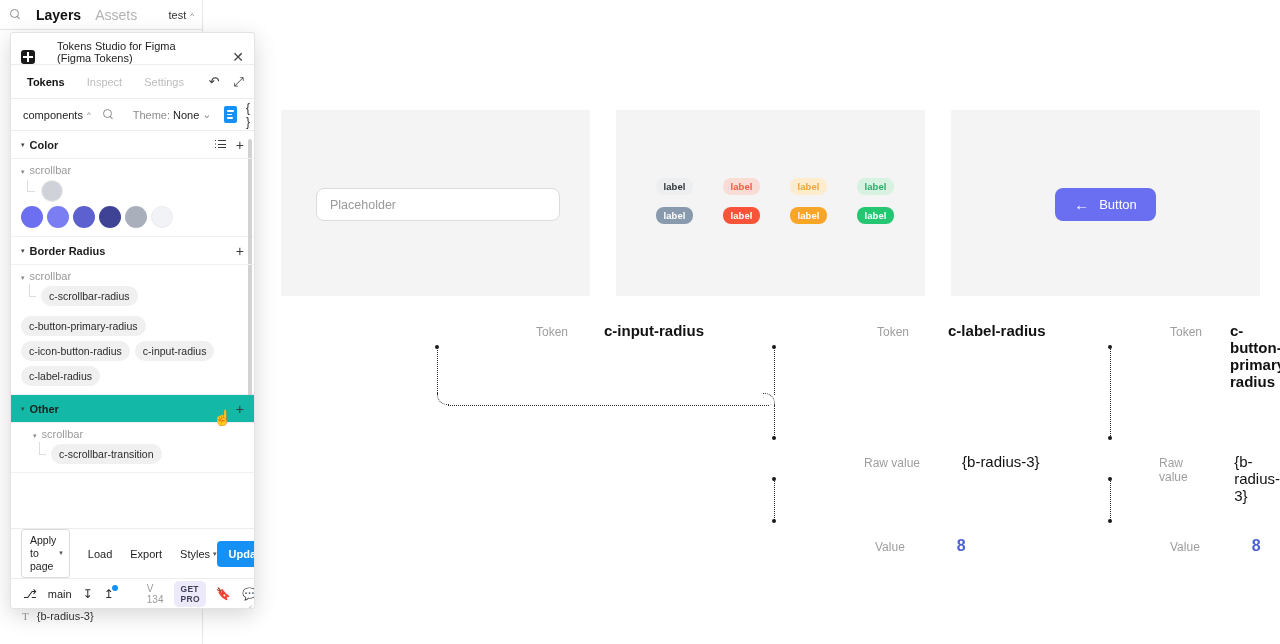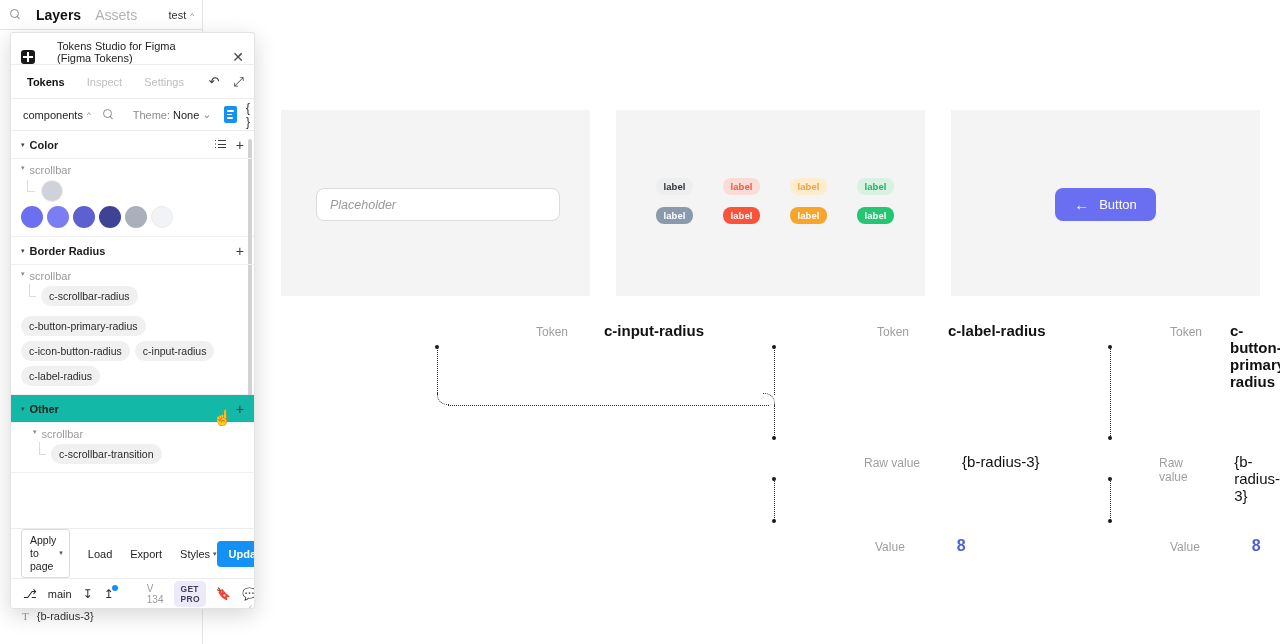--- a/index.html
+++ b/index.html
@@ -44,21 +44,21 @@
     font-size:11px; color:#333; }
   .layer-ticon { font-size:11px; color:#999; font-family:"Liberation Serif", serif; }
 
   
   .canvas { position:absolute; left:203px; top:0; right:0; bottom:0; background:#ffffff; }
 
   .card {
     position:absolute; top:110px; width:309px; height:186px;
     background:#f4f4f4;
   }
-  .card.c1 { left:78px;font-style:italic; }
+  .card.c1 { left:78px; }
   .card.c2 { left:413px; }
   .card.c3 { left:748px; }
 
   .input-field {
     position:absolute; left:35px; top:78px; width:244px; height:33px;
     background:#ffffff; border:1px solid #dcdcdc; border-radius:8px;
     display:flex; align-items:center; padding:0 13px;
     font-size:12.5px; color:#9a9a9a;
   }
 
@@ -180,21 +180,21 @@
   .grp-title { font-size:11px; font-weight:bold; color:#1d1d1d; }
   .grp-actions { margin-left:auto; display:flex; align-items:center; gap:10px; }
   .ic-listview { width:11px; height:9px; position:relative; }
   .ic-listview i { position:absolute; left:3px; height:1.3px; width:8px; background:#3b3b3b; }
   .ic-listview i:nth-child(1){top:0}
   .ic-listview i:nth-child(2){top:3.5px}
   .ic-listview i:nth-child(3){top:7px}
   .ic-listview::before { content:""; position:absolute; left:0; top:0; width:1.4px; height:1.4px; background:#3b3b3b; box-shadow:0 3.5px 0 #3b3b3b, 0 7px 0 #3b3b3b; }
   .plus { font-size:14px; color:#3b3b3b; line-height:1; }
 
-  .sub-head { display:flex; align-items:flex-start; padding:5px 10px 2px 10px; }
+  .sub-head { display:flex; align-items:flex-end; padding:5px 10px 2px 10px; }
   .sub-head .tri { font-size:7px; color:#888; }
   .sub-name { font-size:11px; color:#9a9a9a; }
   .sub-head.nest { padding-left:22px; }
 
   .swatch-wrap { padding:2px 10px 8px 10px; position:relative; }
   .swatch-row { display:flex; gap:4px; }
   .swatch-row.indent { padding-left:20px; margin-bottom:4px; }
   .swatch { width:22px; height:22px; border-radius:50%; }
   .swatch.ring { border:1px solid #ececec; }
   .elbow {

